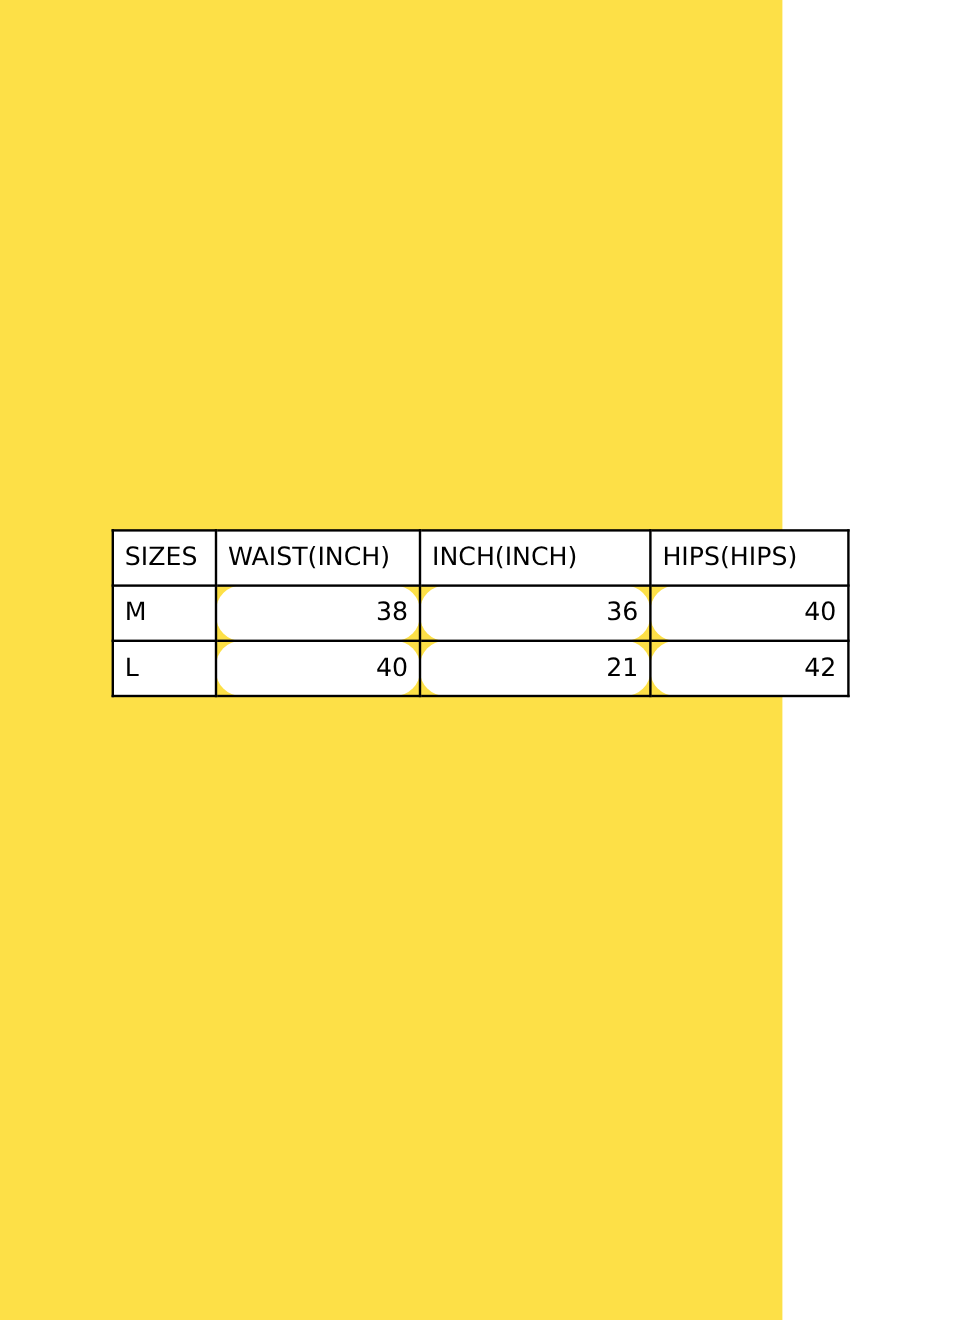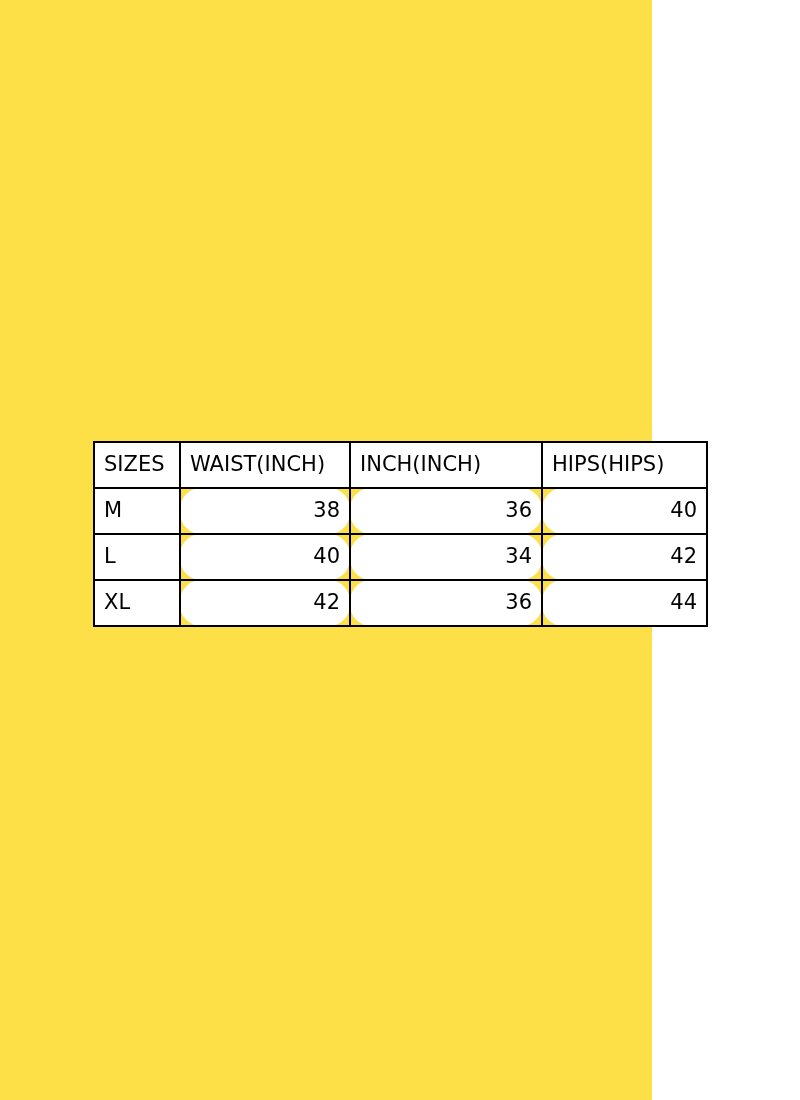--- a/index.html
+++ b/index.html
@@ -86,26 +86,20 @@
       <tbody>
         <tr>
           <td class="label-cell">M</td>
           <td class="num-cell">38</td>
           <td class="num-cell">36</td>
           <td class="num-cell">40</td>
         </tr>
         <tr>
           <td class="label-cell">L</td>
           <td class="num-cell">40</td>
-          <td class="num-cell">34</td>
+          <td class="num-cell">21</td>
           <td class="num-cell">42</td>
-        </tr>
-        <tr>
-          <td class="label-cell">XL</td>
-          <td class="num-cell">42</td>
-          <td class="num-cell">36</td>
-          <td class="num-cell">44</td>
         </tr>
       </tbody>
     </table>
   </div>
 
 </div>
 
 </body></html>

